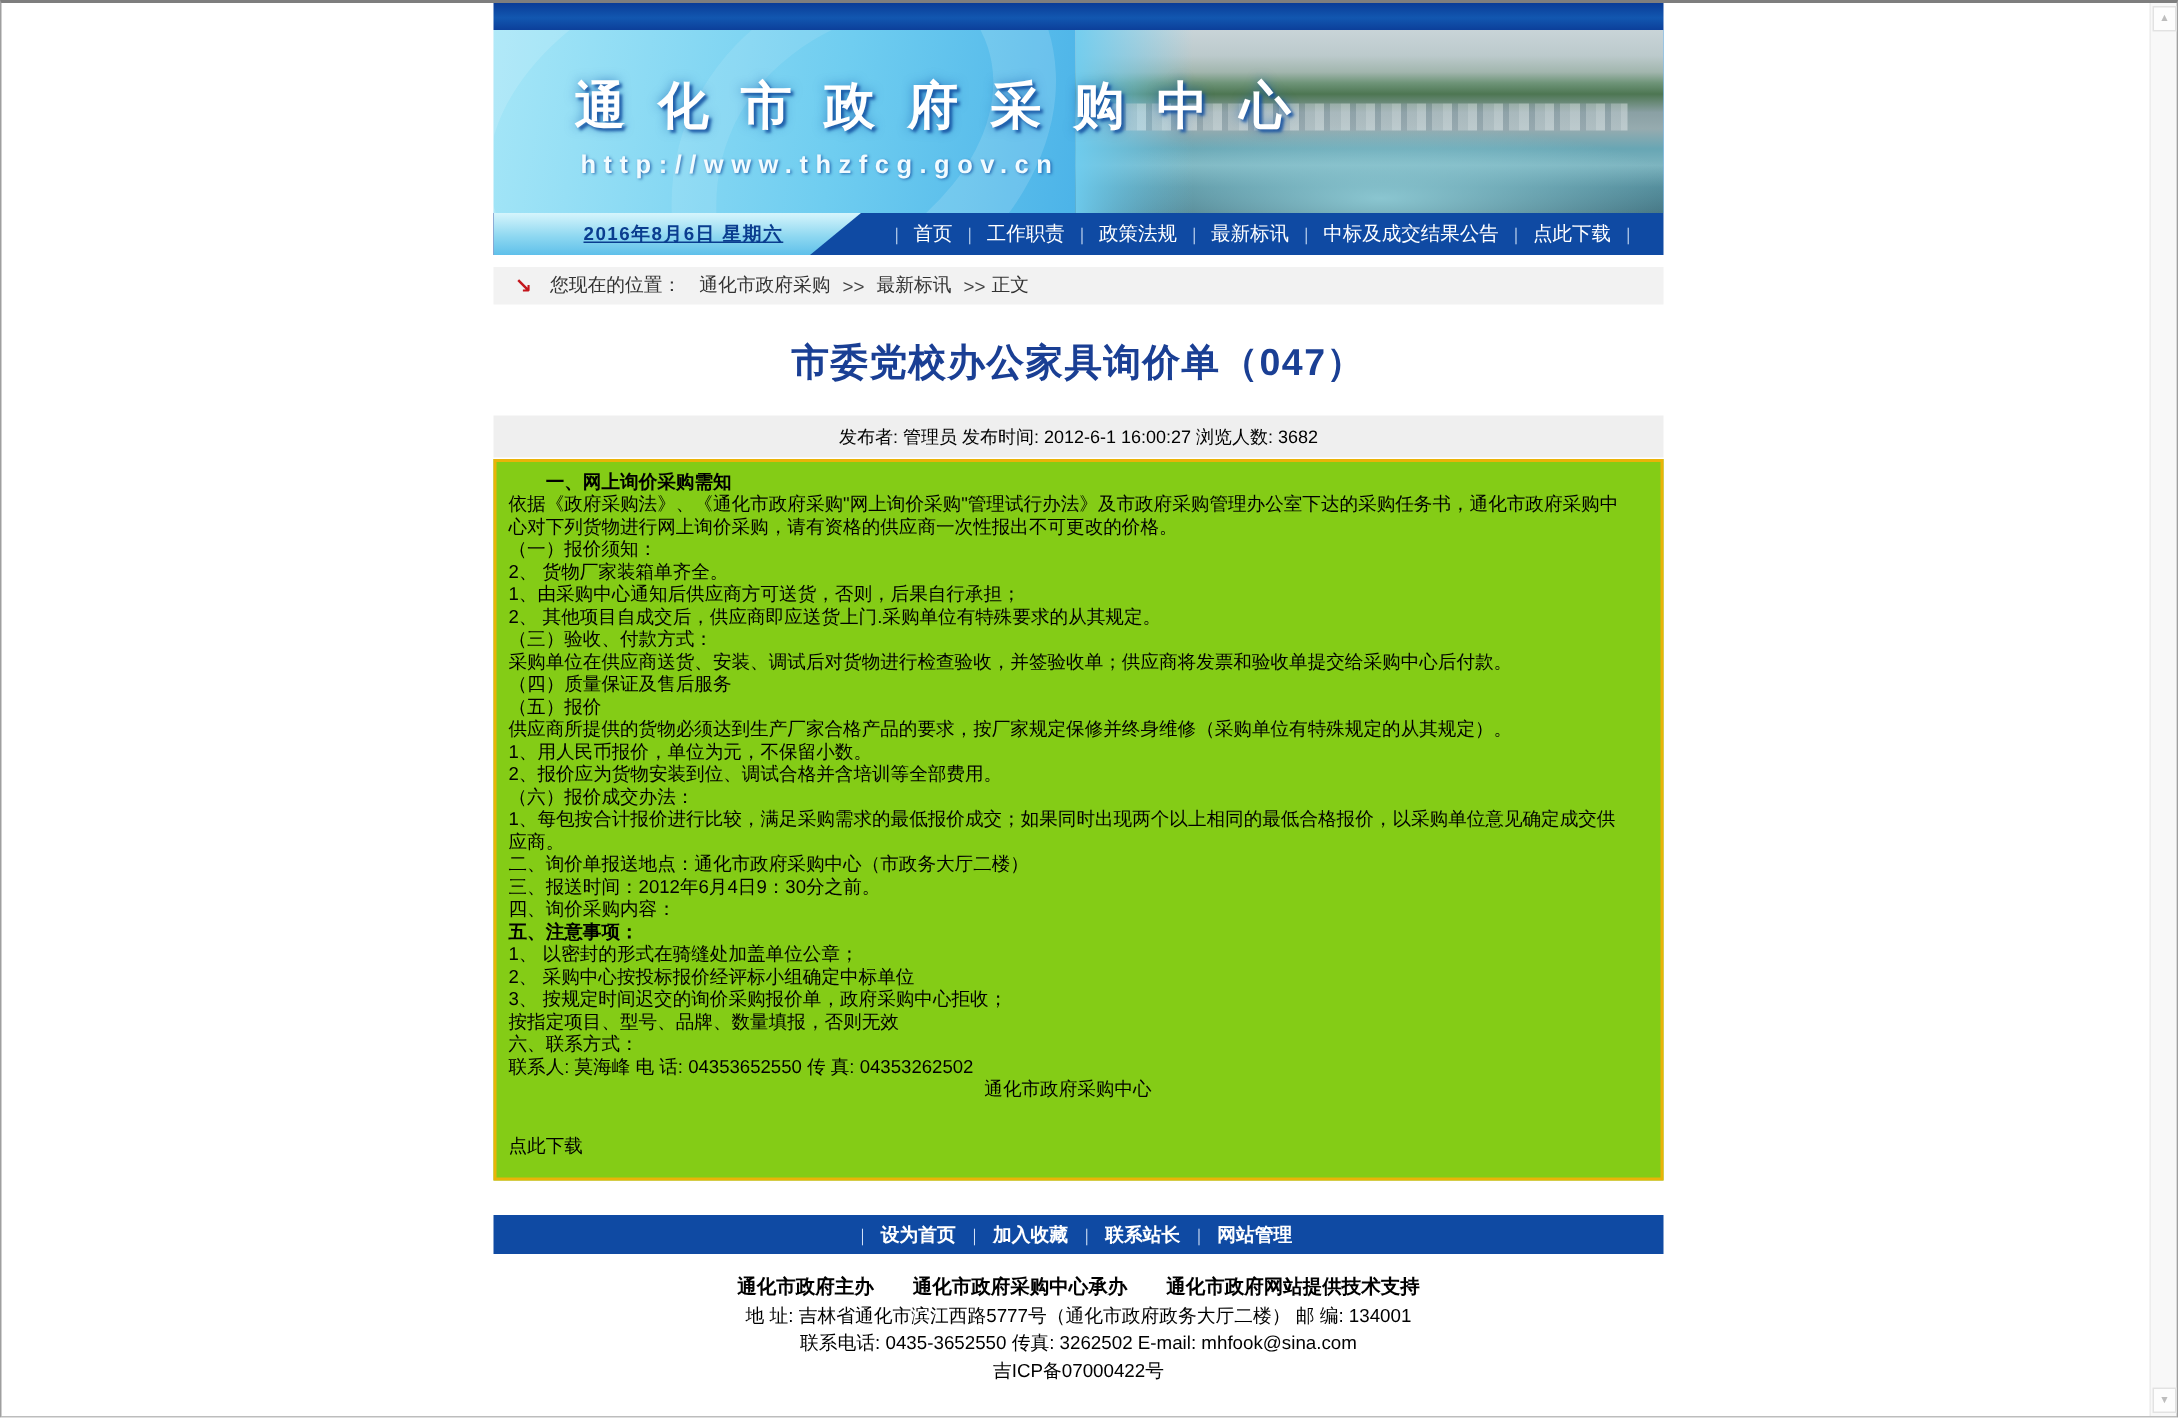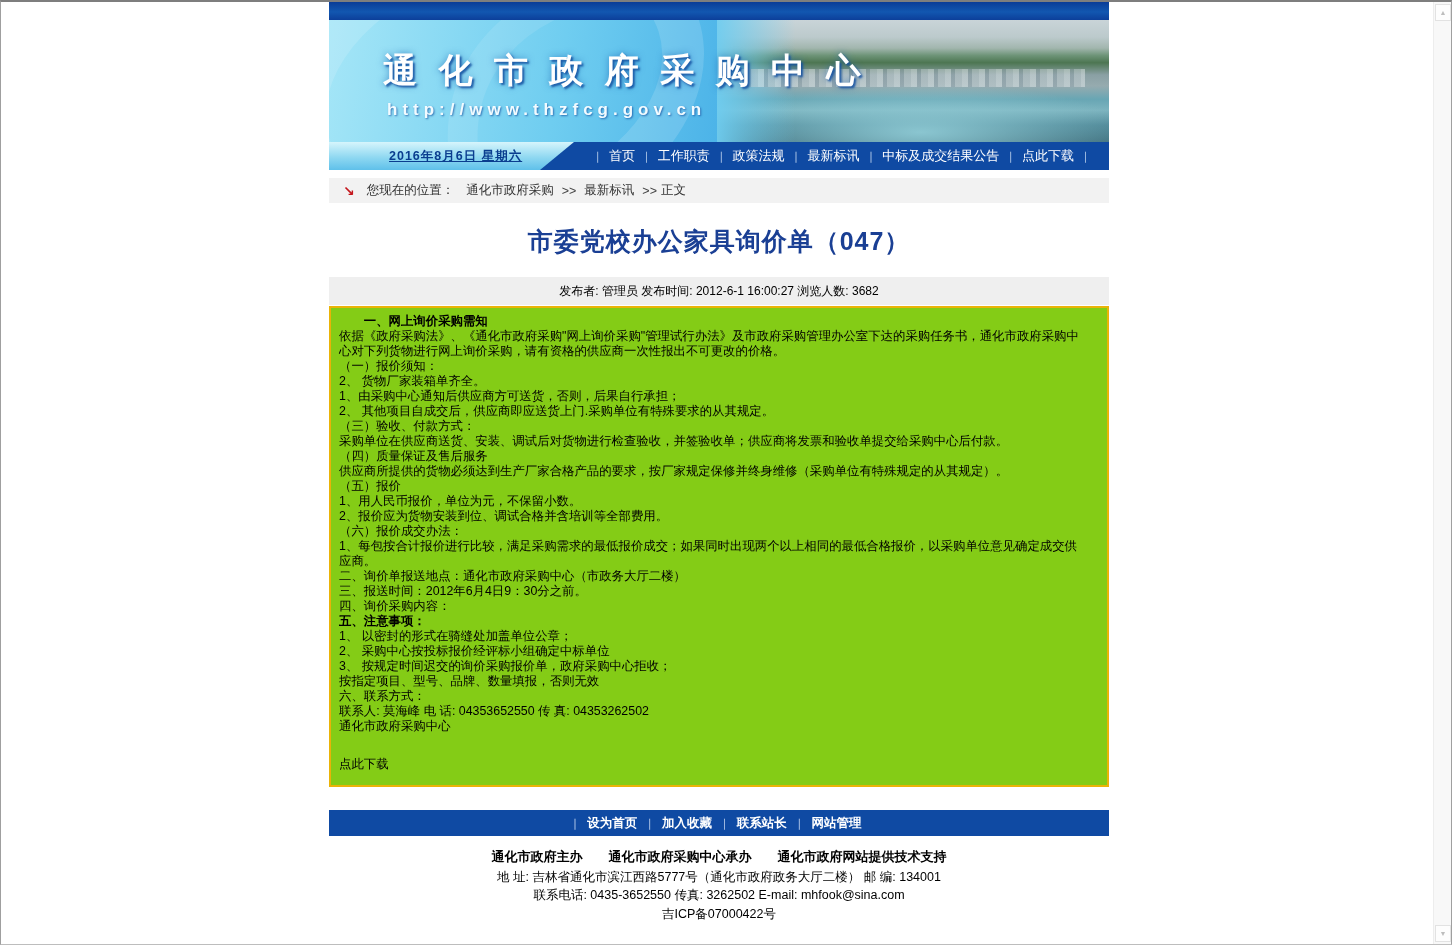--- a/index.html
+++ b/index.html
@@ -71,21 +71,21 @@
   .body-text p.bold { font-weight:bold; }
   .body-text p.indent { text-indent:2em; }
   .download { display:inline-block; margin-top:22px; font-size:12.4px; color:#000; text-decoration:none; cursor:pointer; }
 
   
   .footer-bar { margin-top:23px; height:26px; background:#0f4aa3; display:flex; align-items:center; justify-content:center; color:#fff; font-size:12.5px; font-weight:bold; }
   .footer-bar a { color:#fff; text-decoration:none; margin:0 7px; cursor:pointer; }
   .footer-bar .sep { color:#d4e2f7; font-weight:normal; font-size:11px; }
   .footer-lines { margin-top:13px; text-align:center; color:#000; }
   .footer-lines .fl { font-size:12.5px; line-height:18.5px; }
-  .footer-lines .fl.first { font-weight:bold; font-size:13px;font-family:Liberation Mono, monospace; }
+  .footer-lines .fl.first { font-weight:bold; font-size:13px; }
 </style>
 </head>
 <body>
 
 <div class="scrollbar">
   <div class="sb-btn up">▲</div>
   <div class="sb-btn down">▼</div>
 </div>
 
 <div class="main">
@@ -137,37 +137,37 @@
     <div class="body-text">
         <p class="line bold indent">一、网上询价采购需知</p>
         <p class="line">依据《政府采购法》、《通化市政府采购"网上询价采购"管理试行办法》及市政府采购管理办公室下达的采购任务书，通化市政府采购中心对下列货物进行网上询价采购，请有资格的供应商一次性报出不可更改的价格。</p>
         <p class="line">（一）报价须知：</p>
         <p class="line">2、 货物厂家装箱单齐全。</p>
         <p class="line">1、由采购中心通知后供应商方可送货，否则，后果自行承担；</p>
         <p class="line">2、 其他项目自成交后，供应商即应送货上门.采购单位有特殊要求的从其规定。</p>
         <p class="line">（三）验收、付款方式：</p>
         <p class="line">采购单位在供应商送货、安装、调试后对货物进行检查验收，并签验收单；供应商将发票和验收单提交给采购中心后付款。</p>
         <p class="line">（四）质量保证及售后服务</p>
+        <p class="line">（五）报价</p>
         <p class="line">供应商所提供的货物必须达到生产厂家合格产品的要求，按厂家规定保修并终身维修（采购单位有特殊规定的从其规定）。</p>
-        <p class="line">（五）报价</p>
         <p class="line">1、用人民币报价，单位为元，不保留小数。</p>
         <p class="line">2、报价应为货物安装到位、调试合格并含培训等全部费用。</p>
         <p class="line">（六）报价成交办法：</p>
         <p class="line">1、每包按合计报价进行比较，满足采购需求的最低报价成交；如果同时出现两个以上相同的最低合格报价，以采购单位意见确定成交供应商。</p>
         <p class="line">二、询价单报送地点：通化市政府采购中心（市政务大厅二楼）</p>
         <p class="line">三、报送时间：2012年6月4日9：30分之前。</p>
         <p class="line">四、询价采购内容：</p>
         <p class="line bold">五、注意事项：</p>
         <p class="line">1、 以密封的形式在骑缝处加盖单位公章；</p>
         <p class="line">2、 采购中心按投标报价经评标小组确定中标单位</p>
         <p class="line">3、 按规定时间迟交的询价采购报价单，政府采购中心拒收；</p>
         <p class="line">按指定项目、型号、品牌、数量填报，否则无效</p>
         <p class="line">六、联系方式：</p>
         <p class="line">联系人: 莫海峰 电 话: 04353652550 传 真: 04353262502</p>
-        <p class="line" style="">通化市政府采购中心</p>
+        <p class="line" style="text-align: center;">通化市政府采购中心</p>
       </div>
     <a class="download">点此下载</a>
   </div>
 
   <div class="footer-bar">
     <span class="sep">｜</span>
     <a>设为首页</a>
     <span class="sep">｜</span>
     <a>加入收藏</a>
     <span class="sep">｜</span>

